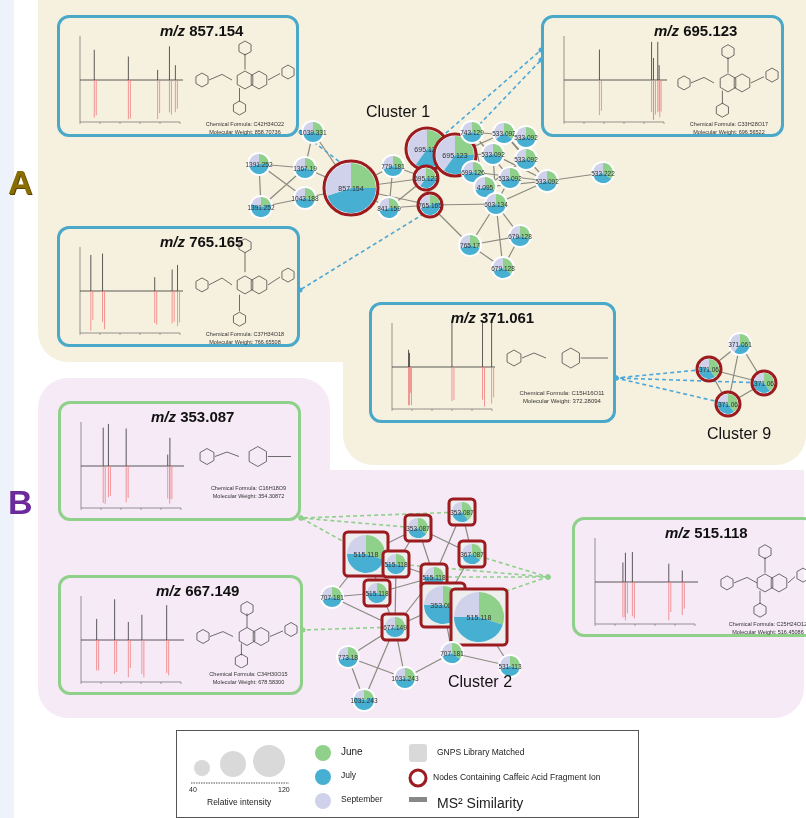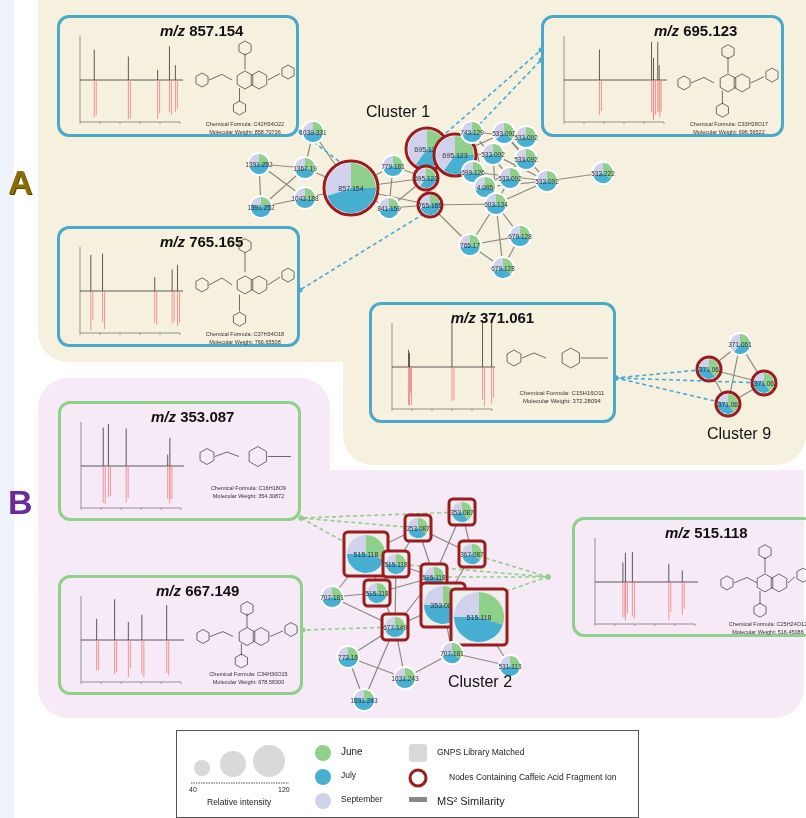--- a/index.html
+++ b/index.html
@@ -813,15 +813,15 @@
     <circle cx="241" cy="47" r="8" fill="none" stroke="#9b1b1f" stroke-width="3"></circle>
     <rect x="232" y="66" width="18" height="5" fill="#888"></rect>
   </svg>
   <span class="lt" style="left:12px;top:55px;font-size:7px;">40</span>
   <span class="lt" style="left:101px;top:55px;font-size:7px;">120</span>
   <span class="lt" style="left:30px;top:66px;font-size:8.5px;text-align:right;">Relative intensity</span>
   <span class="lt" style="left:164px;top:15px;font-size:10px;">June</span>
   <span class="lt" style="left:164px;top:39px;font-size:8.5px;">July</span>
   <span class="lt" style="left:164px;top:63px;font-size:8.5px;">September</span>
   <span class="lt" style="left:260px;top:16px;font-size:8.5px;">GNPS Library Matched</span>
-  <span class="lt" style="left:272px;top:41px;font-size:8.5px;">Nodes Containing Caffeic Acid Fragment Ion</span>
-  <span class="lt" style="left:260px;top:64px;font-size:11px;">MS² Similarity</span>
+  <span class="lt" style="left:256px;top:41px;font-size:8.5px;">Nodes Containing Caffeic Acid Fragment Ion</span>
+  <span class="lt" style="left:260px;top:64px;font-size:14px;">MS² Similarity</span>
 </div>
 
 </body></html>

